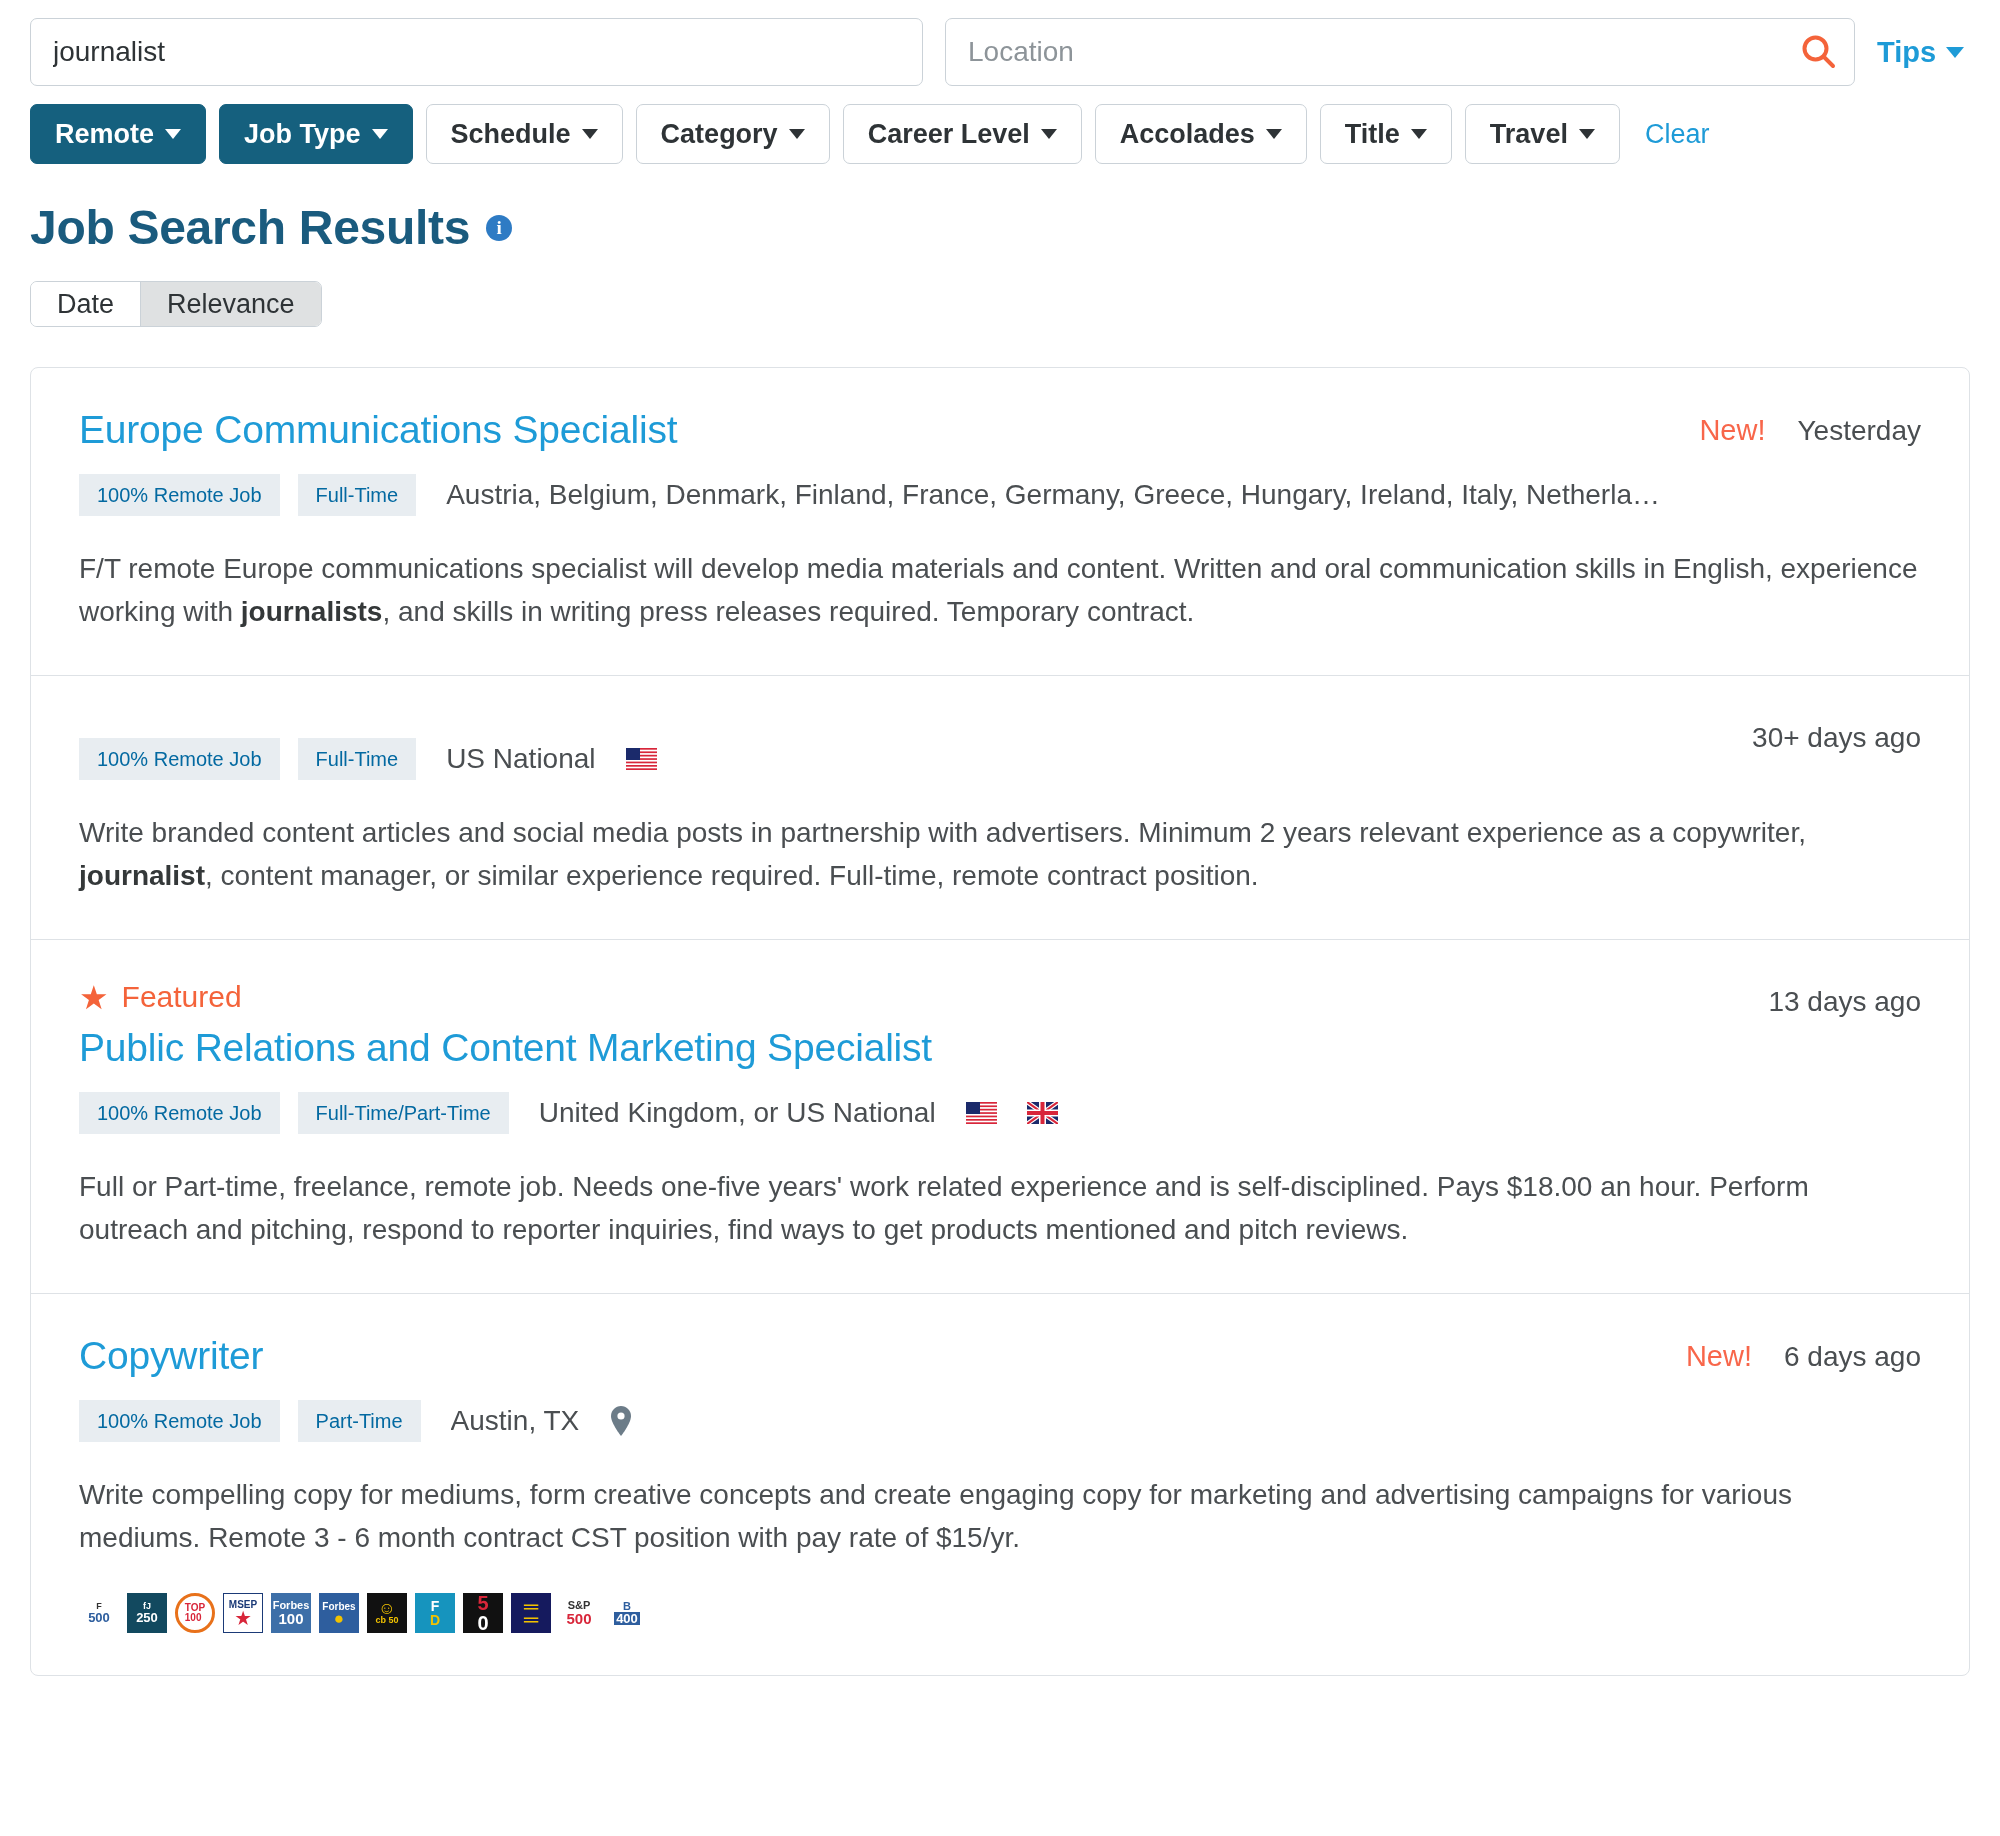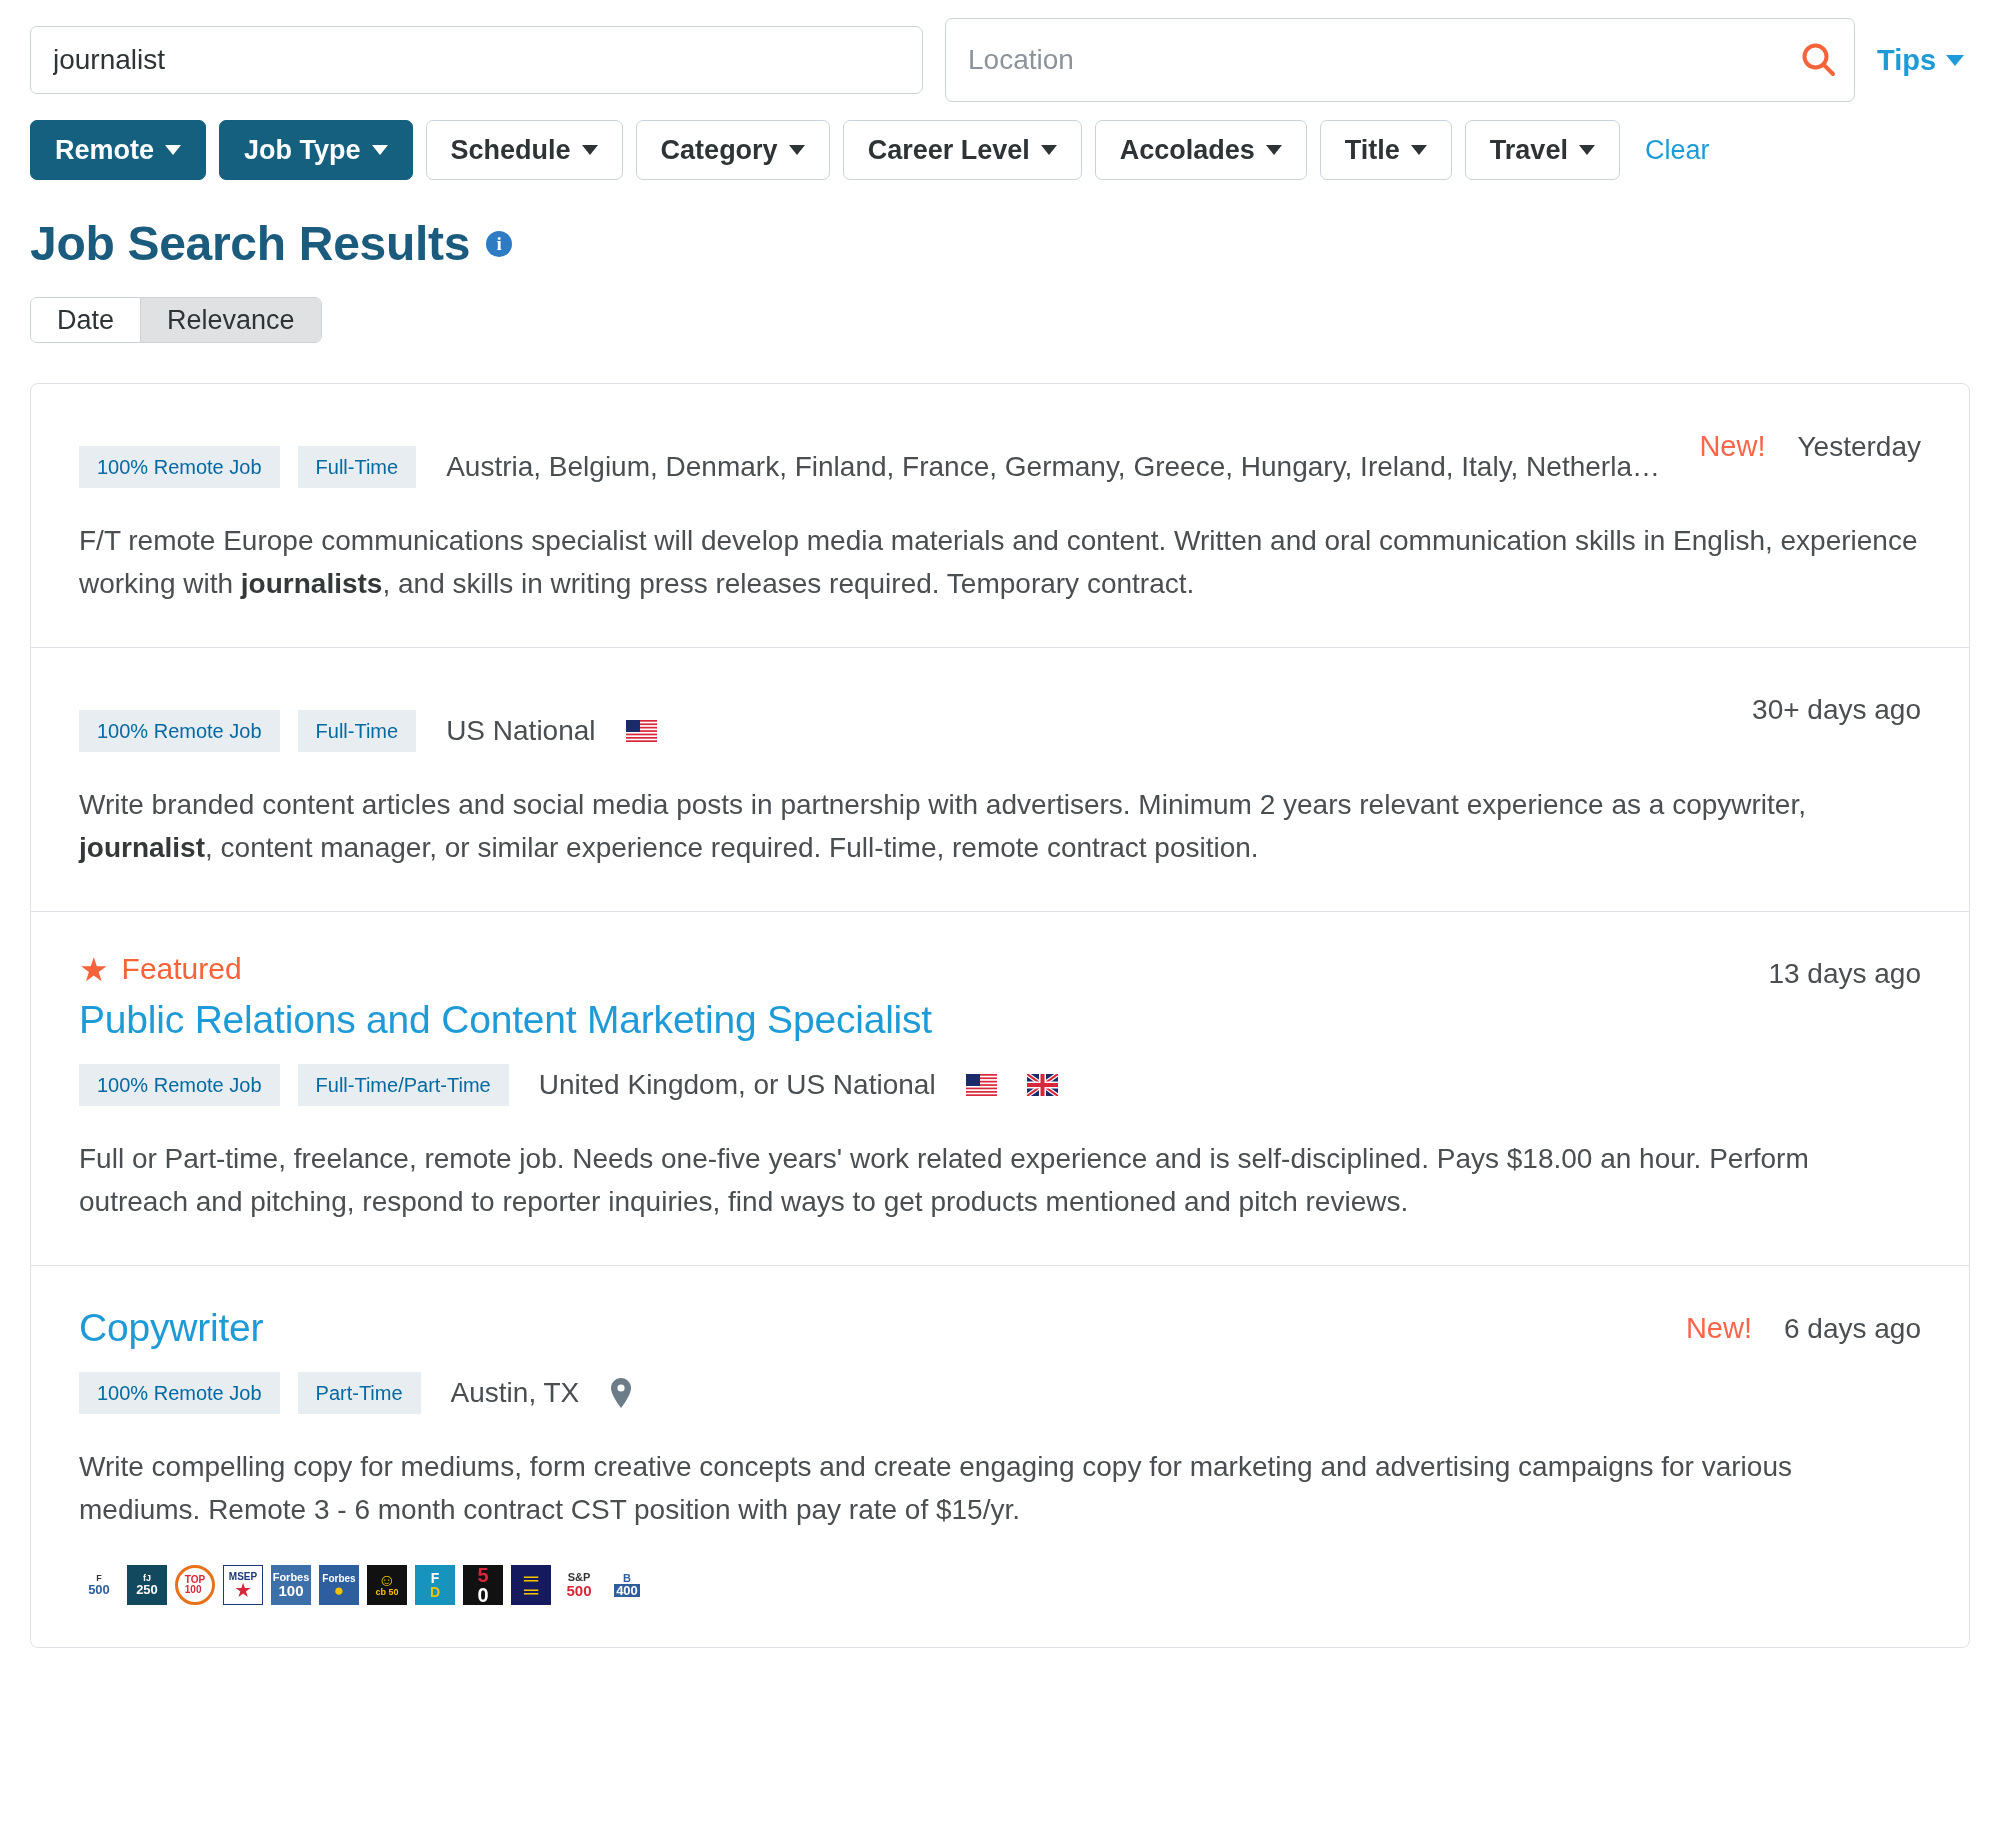--- a/index.html
+++ b/index.html
@@ -48,21 +48,21 @@
     padding:0 22px;
     outline:none;
     background:#fff;
   }
   .loc-wrap{
     flex:0 0 910px;
     position:relative;
   }
   .loc-input{
     width:910px;
-    height:84px;
+    height:68px;
     border:1px solid #CBD2D8;
     border-radius:7px;
     font-size:28px;
     font-family:"Liberation Sans", sans-serif;
     color:#2E3336;
     padding:0 80px 0 22px;
     outline:none;
     background:#fff;
   }
   .loc-input::placeholder{color:#8D9499;}
@@ -379,20 +379,21 @@
       <button class="sortbtn">Date</button>
       <button class="sortbtn active">Relevance</button>
     </div>
   </div>
 
   <div class="results">
 
     <div class="job">
       <div class="job-top">
         <div class="job-left">
+          <a class="job-title">Europe Communications Specialist</a>
           <div class="meta-row">
             <span class="tag">100% Remote Job</span>
             <span class="tag">Full-Time</span>
             <span class="loc-text">Austria, Belgium, Denmark, Finland, France, Germany, Greece, Hungary, Ireland, Italy, Netherlands, Norw…</span>
           </div>
         </div>
         <div class="date-col">
           <span class="new-badge">New!</span>
           <span>Yesterday</span>
         </div>

